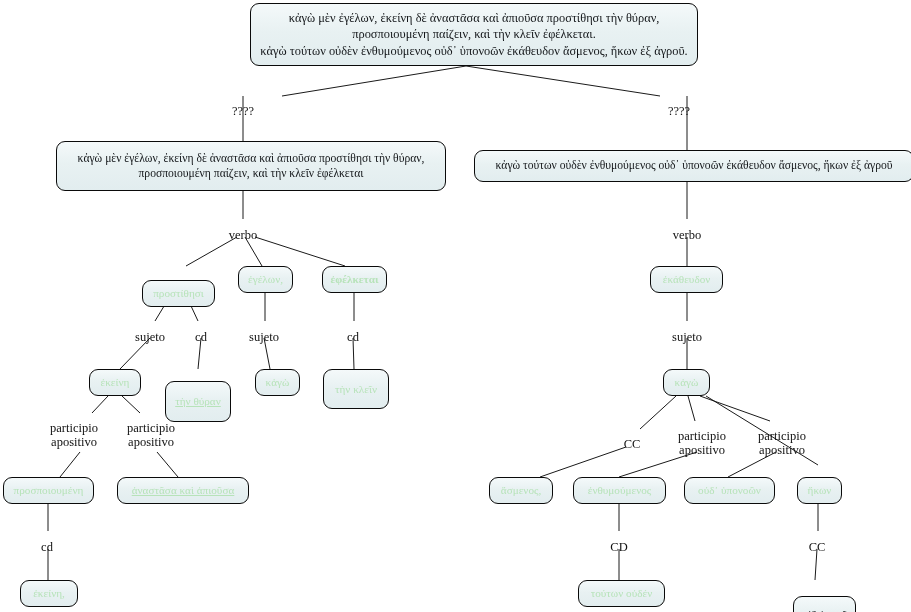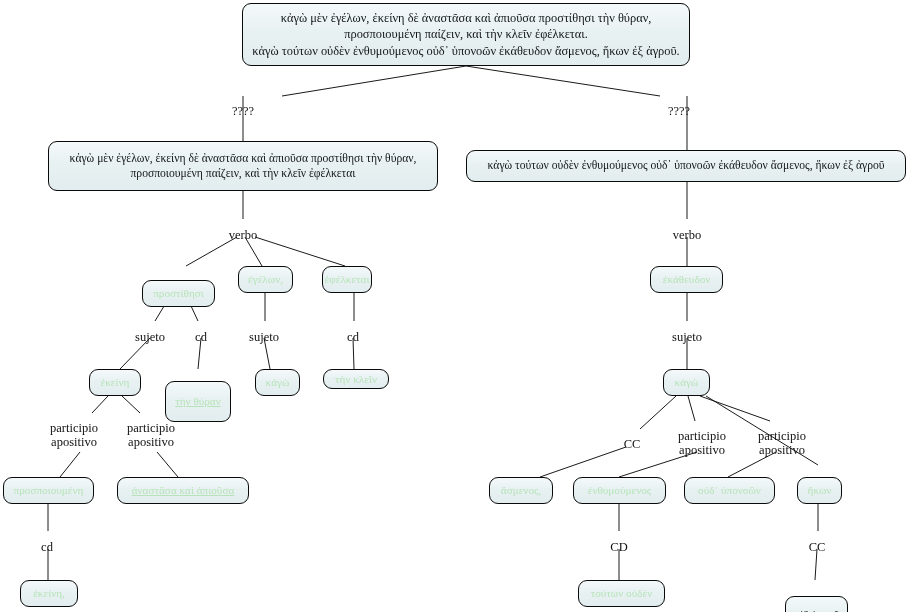--- a/index.html
+++ b/index.html
@@ -32,20 +32,21 @@
     display: flex;
     align-items: center;
     justify-content: center;
     text-align: center;
     line-height: 1.32;
     padding: 2px 7px;
     white-space: pre-line;
   }
   .node.black-text {
     color: #14171a;
+    margin-left: 8px;
   }
   .node.green-text {
     color: #b7e3b9;
   }
   .edge-label {
     position: absolute;
     color: #111111;
     text-align: center;
     line-height: 1.12;
     white-space: pre-line;
@@ -101,26 +102,26 @@
 
 <div id="node-layer">
     <div class="node black-text lvl-root" style="left: 242px; top: 3px; width: 448px; height: 63px;">κἀγὼ μὲν ἐγέλων, ἐκείνη δὲ ἀναστᾶσα καὶ ἀπιοῦσα προστίθησι τὴν θύραν,
 προσποιουμένη παίζειν, καὶ τὴν κλεῖν ἐφέλκεται.
 κἀγὼ τούτων οὐδὲν ἐνθυμούμενος οὐδ᾽ ὑπονοῶν ἐκάθευδον ἄσμενος, ἥκων ἐξ ἀγροῦ.</div>
     <div class="node black-text lvl-1" style="left: 48px; top: 141px; width: 390px; height: 50px;">κἀγὼ μὲν ἐγέλων, ἐκείνη δὲ ἀναστᾶσα καὶ ἀπιοῦσα προστίθησι τὴν θύραν,
 προσποιουμένη παίζειν, καὶ τὴν κλεῖν ἐφέλκεται</div>
     <div class="node black-text lvl-1" style="left: 466px; top: 150px; width: 440px; height: 32px;">κἀγὼ τούτων οὐδὲν ἐνθυμούμενος οὐδ᾽ ὑπονοῶν ἐκάθευδον ἄσμενος, ἥκων ἐξ ἀγροῦ</div>
     <div class="node green-text lvl-green" style="left: 142px; top: 280px; width: 73px; height: 27px;">προστίθησι</div>
     <div class="node green-text lvl-green" style="left: 238px; top: 266px; width: 55px; height: 27px;">ἐγέλων,</div>
-    <div class="node green-text lvl-green" style="left: 322px; top: 266px; width: 50px; height: 27px;">ἐφέλκεται</div>
+    <div class="node green-text lvl-green" style="left: 322px; top: 266px; width: 65px; height: 27px; font-weight: bold;">ἐφέλκεται</div>
     <div class="node green-text lvl-green" style="left: 650px; top: 266px; width: 73px; height: 27px;">ἐκάθευδον</div>
     <div class="node green-text lvl-green" style="left: 89px; top: 369px; width: 52px; height: 27px;">ἐκείνη</div>
     <div class="node green-text lvl-green" style="left: 165px; top: 381px; width: 66px; height: 41px; text-decoration: underline;">τὴν θύραν</div>
     <div class="node green-text lvl-green" style="left: 255px; top: 369px; width: 45px; height: 27px;">κἀγὼ</div>
-    <div class="node green-text lvl-green" style="left: 323px; top: 369px; width: 66px; height: 20px;">τὴν κλεῖν</div>
+    <div class="node green-text lvl-green" style="left: 323px; top: 369px; width: 66px; height: 40px;">τὴν κλεῖν</div>
     <div class="node green-text lvl-green" style="left: 663px; top: 369px; width: 47px; height: 27px;">κἀγὼ</div>
     <div class="node green-text lvl-green" style="left: 3px; top: 477px; width: 91px; height: 27px;">προσποιουμένη</div>
     <div class="node green-text lvl-green" style="left: 117px; top: 477px; width: 132px; height: 27px; text-decoration: underline;">ἀναστᾶσα καὶ ἀπιοῦσα</div>
     <div class="node green-text lvl-green" style="left: 489px; top: 477px; width: 64px; height: 27px;">ἄσμενος,</div>
     <div class="node green-text lvl-green" style="left: 573px; top: 477px; width: 93px; height: 27px;">ἐνθυμούμενος</div>
     <div class="node green-text lvl-green" style="left: 684px; top: 477px; width: 91px; height: 27px;">οὐδ᾽ ὑπονοῶν</div>
     <div class="node green-text lvl-green" style="left: 797px; top: 477px; width: 45px; height: 27px;">ἥκων</div>
     <div class="node green-text lvl-green" style="left: 20px; top: 580px; width: 58px; height: 27px;">ἐκείνη,</div>
     <div class="node green-text lvl-green" style="left: 578px; top: 580px; width: 87px; height: 27px;">τούτων οὐδέν</div>
     <div class="node black-text lvl-leaf" style="left: 785px; top: 596px; width: 63px; height: 37px; padding-left: 12px;">ἐξ ἀγροῦ</div>

